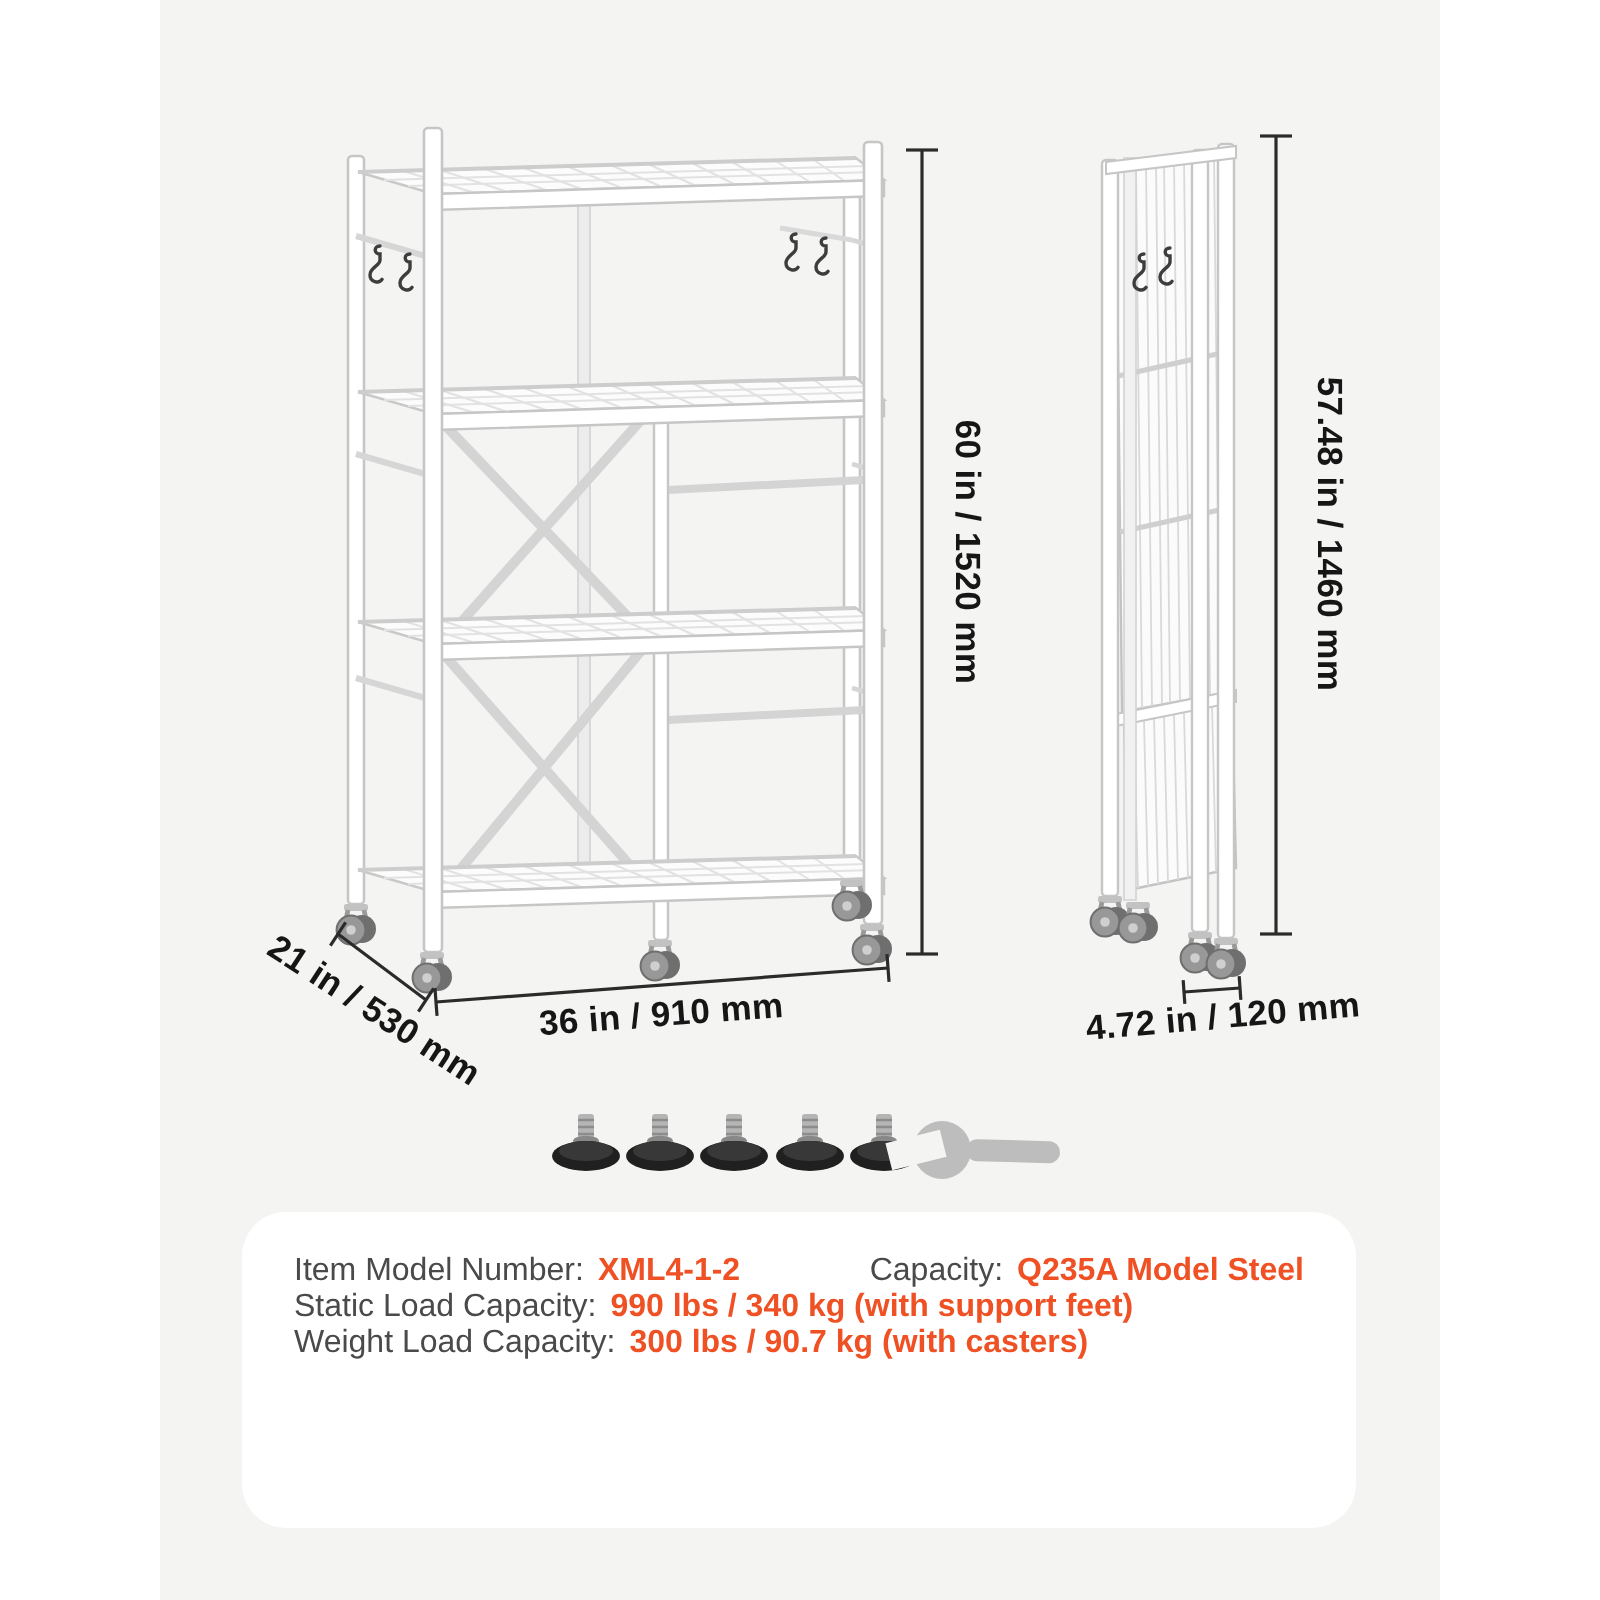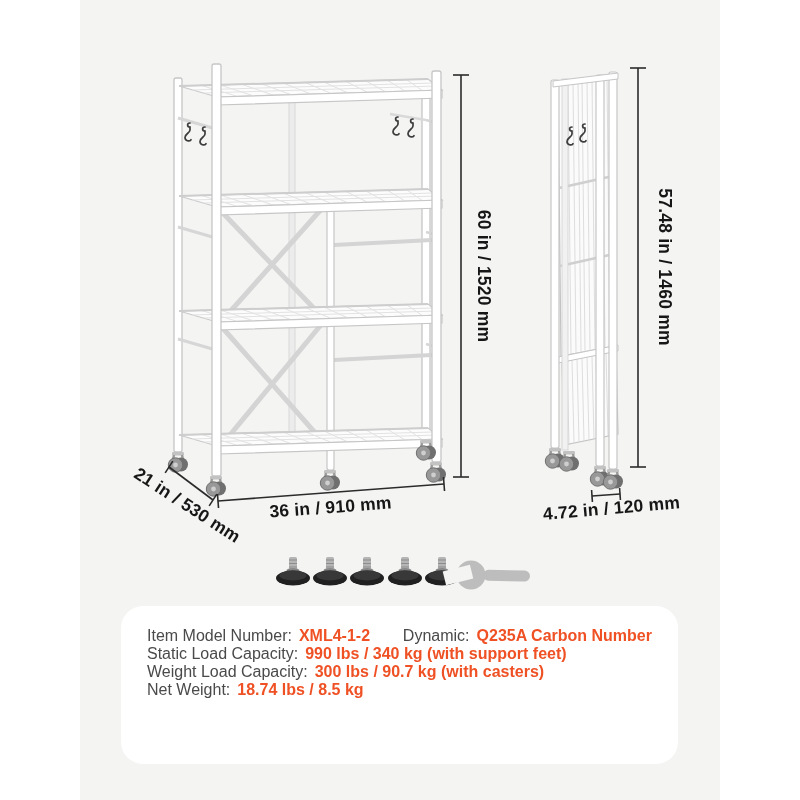--- a/index.html
+++ b/index.html
@@ -212,25 +212,22 @@
     <circle cx="466" cy="575" r="4.5" fill="#f4f4f3"></circle>
   </g>
 </svg>
 
 <div class="spec-card">
   <div class="spec-row spec-row-split">
     <span>
       <span class="lbl">Item Model Number:</span><span class="val">XML4-1-2</span>
     </span>
     <span>
-      <span class="lbl">Dynamic:</span><span class="val">Q235A Carbon Number</span>
+      <span class="lbl">Capacity:</span><span class="val">Q235A Model Steel</span>
     </span>
   </div>
   <div class="spec-row">
     <span class="lbl">Static Load Capacity:</span><span class="val">990 lbs / 340 kg (with support feet)</span>
   </div>
   <div class="spec-row">
     <span class="lbl">Weight Load Capacity:</span><span class="val">300 lbs / 90.7 kg (with casters)</span>
   </div>
-  <div class="spec-row">
-    <span class="lbl">Net Weight:</span><span class="val">18.74 lbs / 8.5 kg</span>
-  </div>
 </div>
 
 </body></html>

